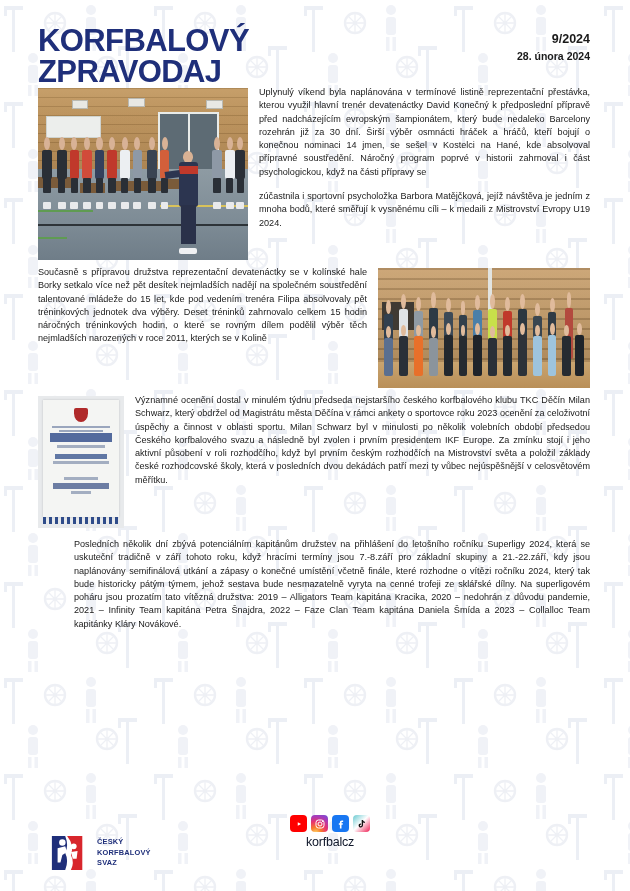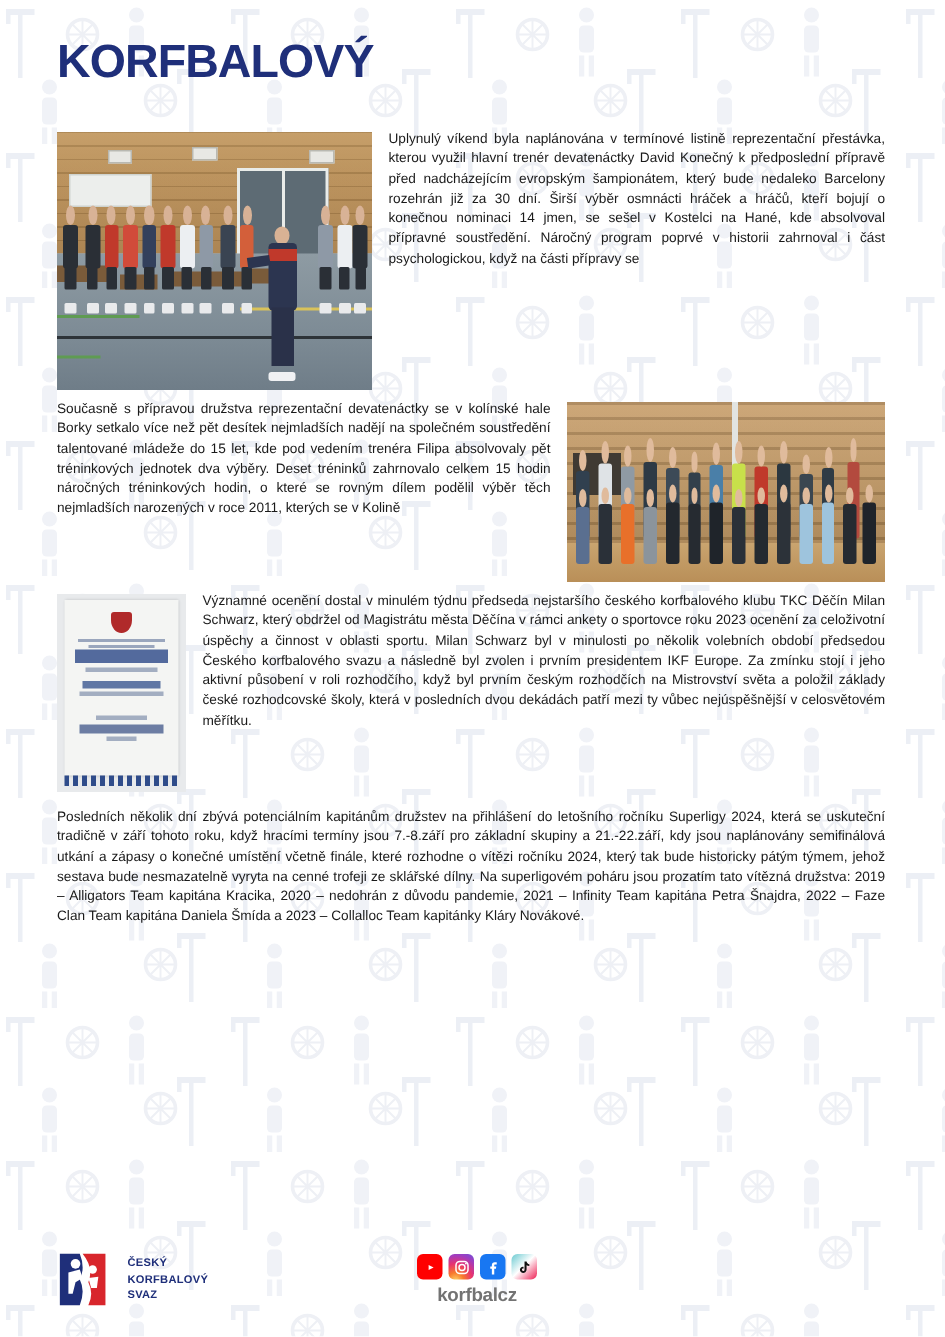--- a/index.html
+++ b/index.html
@@ -166,24 +166,23 @@
   .cert .sub   { position:absolute; left:22%; width:56%; height:2.6%; background:#8f9cb4; opacity:.8;}
   .cert .name  { position:absolute; left:20%; top:44%; width:60%; height:3.4%; background:#2f4c8a; opacity:.75;}
   .cert .sport { position:absolute; left:18%; top:66%; width:64%; height:4.4%; background:#4a5f8e; opacity:.8;}
   .cert .yr    { position:absolute; left:38%; top:72%; width:24%; height:2.6%; background:#8f9cb4; opacity:.8;}
   .cert .strip { position:absolute; left:6%; bottom:3%; width:88%; height:5%;
                  background: repeating-linear-gradient(90deg,#2f4c8a 0 3px, transparent 3px 6px); }
 
   
   .footer {
     position: absolute;
-    left: 0; right: 0; bottom: 0;
+    left: 12px; right: 0; bottom: 0;
     height: 76px;
     display: flex;
-    align-items: center;
     padding: 0 36px 0 38px;
     box-sizing: border-box;
     z-index: 2;
   }
   .footer-left { display: flex; align-items: center; gap: 9px; width: 220px; }
   .csk-logo { width: 38px; height: 38px; position: relative; flex: none; }
   .csk-text {
     color: #1f2f7a;
     font-size: 7.4px;
     font-weight: bold;
@@ -200,21 +199,21 @@
     margin-left: -4px;
   }
   .footer-right { width: 120px; text-align: center; }
   .socials { display: flex; gap: 4px; justify-content: center; margin-bottom: 3px; }
   .soc { width: 17px; height: 17px; border-radius: 4px; position: relative; display:block; }
   .soc.yt { background: #ff0000; }
   .soc.ig { background: radial-gradient(circle at 28% 105%, #fdd76a 0%, #f87a2c 25%, #e8336e 52%, #a33cbd 78%, #6c52d9 100%); }
   .soc.fb { background: #1877f2; }
   .soc.tt { background: linear-gradient(135deg,#69c9d0 0%, #ffffff 48%, #ee1d52 100%); }
   .soc svg { position:absolute; left:50%; top:50%; transform:translate(-50%,-50%); }
-  .handle { font-size: 12.5px; font-weight: bold; color: #737373; letter-spacing: -0.2px; }
+  .handle { font-size: 12.5px; font-weight: normal; color: #0f172a; letter-spacing: -0.2px; }
 </style>
 </head>
 <body>
 
 <svg class="watermark" width="630" height="891" viewBox="0 0 630 891" aria-hidden="true">
   <defs>
     <g id="wm-post">
       <rect x="8" y="2" width="3" height="44" fill="#eceff5"></rect>
       <rect x="0" y="0" width="19" height="4" fill="#eceff5"></rect>
       <rect x="0" y="0" width="3" height="10" fill="#eceff5"></rect>
@@ -242,20 +241,25 @@
     </pattern>
   </defs>
   <rect x="0" y="0" width="630" height="891" fill="url(#wm-pat)"></rect>
 </svg>
 
 <div class="page">
 
   <div class="header">
     <div class="masthead">
       <span class="l1">KORFBALOVÝ</span>
+      <span class="l2">ZPRAVODAJ</span>
+    </div>
+    <div class="issue-block">
+      <div class="issue-number">9/2024</div>
+      <div class="issue-date">28. února 2024</div>
     </div>
     <div class="header-rule"></div>
   </div>
 
   <div class="content">
 
     <div class="article">
       <div class="photo left ph1">
         <div class="gym-wall"></div>
         <div class="gym-white"></div>
@@ -353,20 +357,21 @@
         <div class="coach">
           <span class="head"></span>
           <span class="torso"></span>
           <span class="stripe"></span>
           <span class="arm"></span>
           <span class="legs"></span>
           <span class="shoe"></span>
         </div>
       </div>
       <p class="body-text">Uplynulý víkend byla naplánována v termínové listině reprezentační přestávka, kterou využil hlavní trenér devatenáctky David Konečný k předposlední přípravě před nadcházejícím evropským šampionátem, který bude nedaleko Barcelony rozehrán již za 30 dní. Širší výběr osmnácti hráček a hráčů, kteří bojují o konečnou nominaci 14 jmen, se sešel v Kostelci na Hané, kde absolvoval přípravné soustředění. Náročný program poprvé v historii zahrnoval i část psychologickou, když na části přípravy se</p>
+      <p class="body-text">zúčastnila i sportovní psycholožka Barbora Matějčková, jejíž návštěva je jedním z mnoha bodů, které směřují k vysněnému cíli – k medaili z Mistrovství Evropy U19 2024.</p>
     </div>
 
     <div class="article">
       <div class="photo right ph2">
         <div class="bl-wall"></div>
         <div class="bl-dark"></div>
         <div class="bl-pole"></div>
         <div class="bl-floor"></div>
         <div class="gp" style="left:3%;  top:38%; height:38%; background:#31404f">
             <em></em>
@@ -466,21 +471,21 @@
           <div class="sub" style="top:49%; left:18%; width:64%;"></div>
           <div class="sub" style="top:61%; left:30%; width:40%;"></div>
           <div class="sport"></div>
           <div class="yr"></div>
           <div class="strip"></div>
         </div>
       </div>
       <p class="body-text">Významné ocenění dostal v minulém týdnu předseda nejstaršího českého korfbalového klubu TKC Děčín Milan Schwarz, který obdržel od Magistrátu města Děčína v rámci ankety o sportovce roku 2023 ocenění za celoživotní úspěchy a činnost v oblasti sportu. Milan Schwarz byl v minulosti po několik volebních období předsedou Českého korfbalového svazu a následně byl zvolen i prvním presidentem IKF Europe. Za zmínku stojí i jeho aktivní působení v roli rozhodčího, když byl prvním českým rozhodčích na Mistrovství světa a položil základy české rozhodcovské školy, která v posledních dvou dekádách patří mezi ty vůbec nejúspěšnější v celosvětovém měřítku.</p>
     </div>
 
-    <div class="article" style="margin-top:4px;">
+    <div class="article" style="margin-top:4px;margin-left:36px;">
       <p class="body-text">Posledních několik dní zbývá potenciálním kapitánům družstev na přihlášení do letošního ročníku Superligy 2024, která se uskuteční tradičně v září tohoto roku, když hracími termíny jsou 7.-8.září pro základní skupiny a 21.-22.září, kdy jsou naplánovány semifinálová utkání a zápasy o konečné umístění včetně finále, které rozhodne o vítězi ročníku 2024, který tak bude historicky pátým týmem, jehož sestava bude nesmazatelně vyryta na cenné trofeji ze sklářské dílny. Na superligovém poháru jsou prozatím tato vítězná družstva: 2019 – Alligators Team kapitána Kracika, 2020 – nedohrán z důvodu pandemie, 2021 – Infinity Team kapitána Petra Šnajdra, 2022 – Faze Clan Team kapitána Daniela Šmída a 2023 – Collalloc Team kapitánky Kláry Novákové.</p>
     </div>
 
   </div>
 
   <div class="footer">
 
     <div class="footer-left">
       <svg class="csk-logo" viewBox="0 0 40 40" aria-hidden="true">
         <path d="M2 2 H16 Q20 12 16 20 Q20 28 16 38 H2 Z" fill="#1f2f7a"></path>

